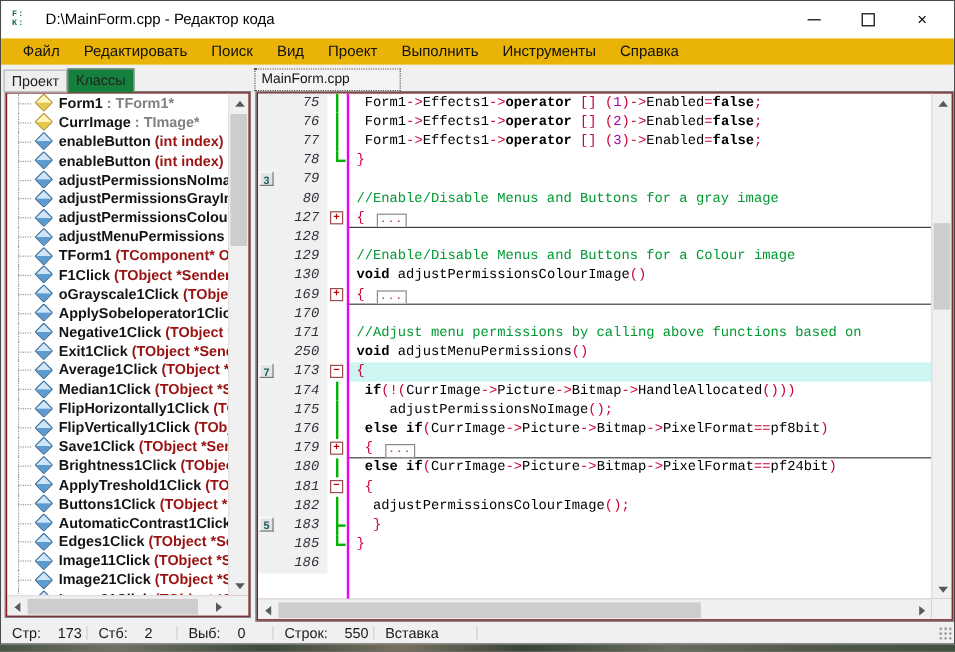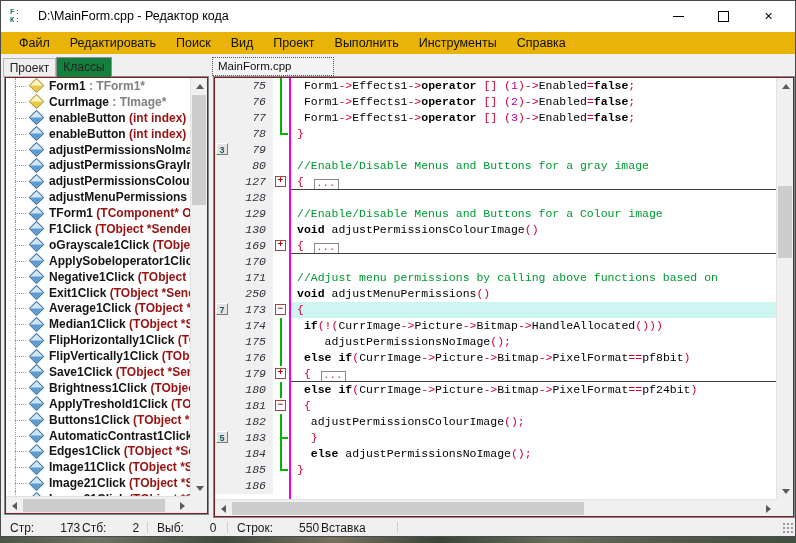--- a/index.html
+++ b/index.html
@@ -78,21 +78,21 @@
   .sb-corner{position:absolute;right:1px;bottom:1px;width:17px;height:17px;background:#f0f0f0;}
   .sb-btn{position:absolute;width:17px;height:16px;display:flex;align-items:center;justify-content:center;}
   .hsb .sb-btn{width:16px;height:17px;}
   .tri-up{width:0;height:0;border-left:4px solid transparent;border-right:4px solid transparent;border-bottom:5px solid #5a5a5a;}
   .tri-dn{width:0;height:0;border-left:4px solid transparent;border-right:4px solid transparent;border-top:5px solid #5a5a5a;}
   .tri-lf{width:0;height:0;border-top:4px solid transparent;border-bottom:4px solid transparent;border-right:5px solid #5a5a5a;}
   .tri-rt{width:0;height:0;border-top:4px solid transparent;border-bottom:4px solid transparent;border-left:5px solid #5a5a5a;}
   .sb-thumb{position:absolute;background:#cdcdcd;}
   
   .statusbar{position:absolute;left:0;right:0;top:518px;height:17px;background:#f0f0f0;display:flex;align-items:center;font-size:12px;color:#1a1a1a;}
-  .status-cell{height:70%;display:flex;align-items:center;padding-left:9px;border-right:1px solid #cfcfcf;box-sizing:border-box;flex:none;gap:12px;}
+  .status-cell{height:70%;display:flex;align-items:center;padding-left:9px;border-right:1px solid #cfcfcf;box-sizing:border-box;flex:none;}
   .status-cell .st-value{margin-left:14px;}
   .status-cell:nth-child(1){width:72px;}
   .status-cell:nth-child(2){width:75px;}
   .status-cell:nth-child(3){width:80px;}
   .status-cell:nth-child(4){width:84px;}
   .status-cell:nth-child(5){width:86px;}
   .status-fill{flex:1;height:70%;}
   .grip{position:absolute;right:2px;bottom:3px;width:11px;height:11px;
     background-image:radial-gradient(circle,#9a9a9a 1px,transparent 1.2px);background-size:4px 4px;}
 </style>
@@ -450,26 +450,20 @@
             <div class="code-row">
               <span class="cell-bm">
                 <span class="bm-box">5</span>
               </span>
               <span class="cell-num">183</span>
               <span class="cell-fold gl-t"></span>
               <span class="cell-txt"><span class="c-s">  }</span></span>
             </div>
             <div class="code-row">
               <span class="cell-bm"></span>
-              <span class="cell-num">184</span>
-              <span class="cell-fold gl-v"></span>
-              <span class="cell-txt"><span class="c-i">  </span><span class="c-k">else</span><span class="c-i"> adjustPermissionsNoImage</span><span class="c-s">();</span></span>
-            </div>
-            <div class="code-row">
-              <span class="cell-bm"></span>
               <span class="cell-num">185</span>
               <span class="cell-fold gl-e"></span>
               <span class="cell-txt"><span class="c-s">}</span></span>
             </div>
             <div class="code-row">
               <span class="cell-bm"></span>
               <span class="cell-num">186</span>
               <span class="cell-fold"></span>
               <span class="cell-txt"></span>
             </div>

